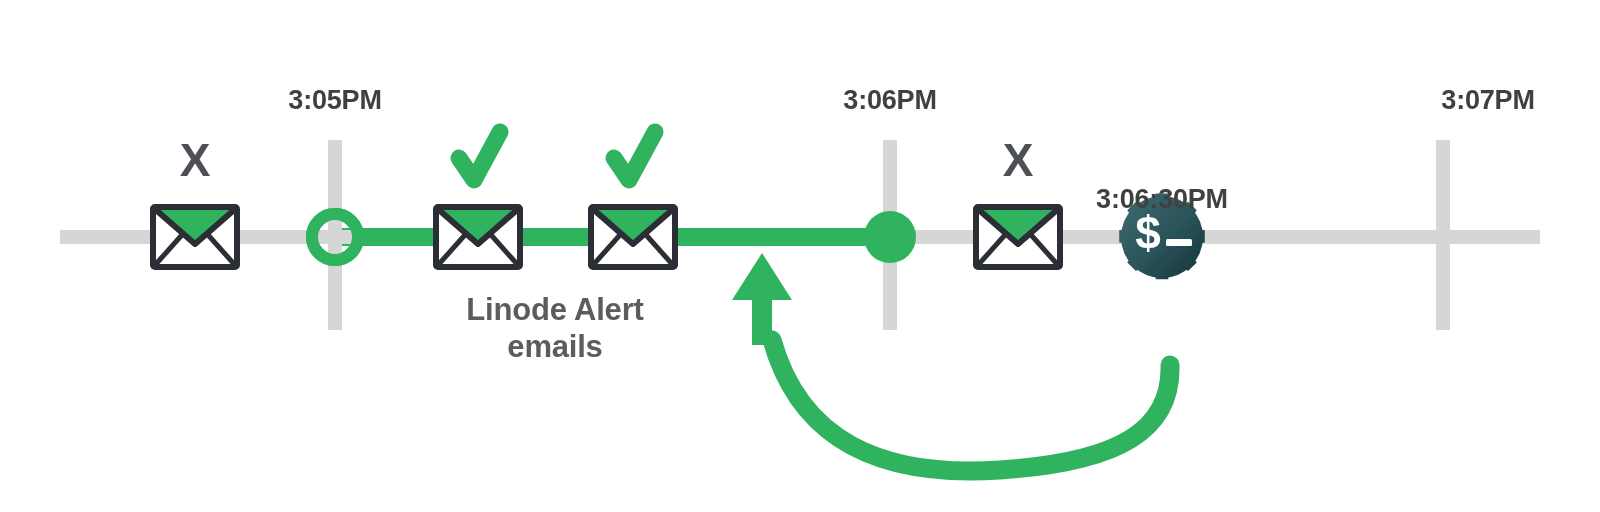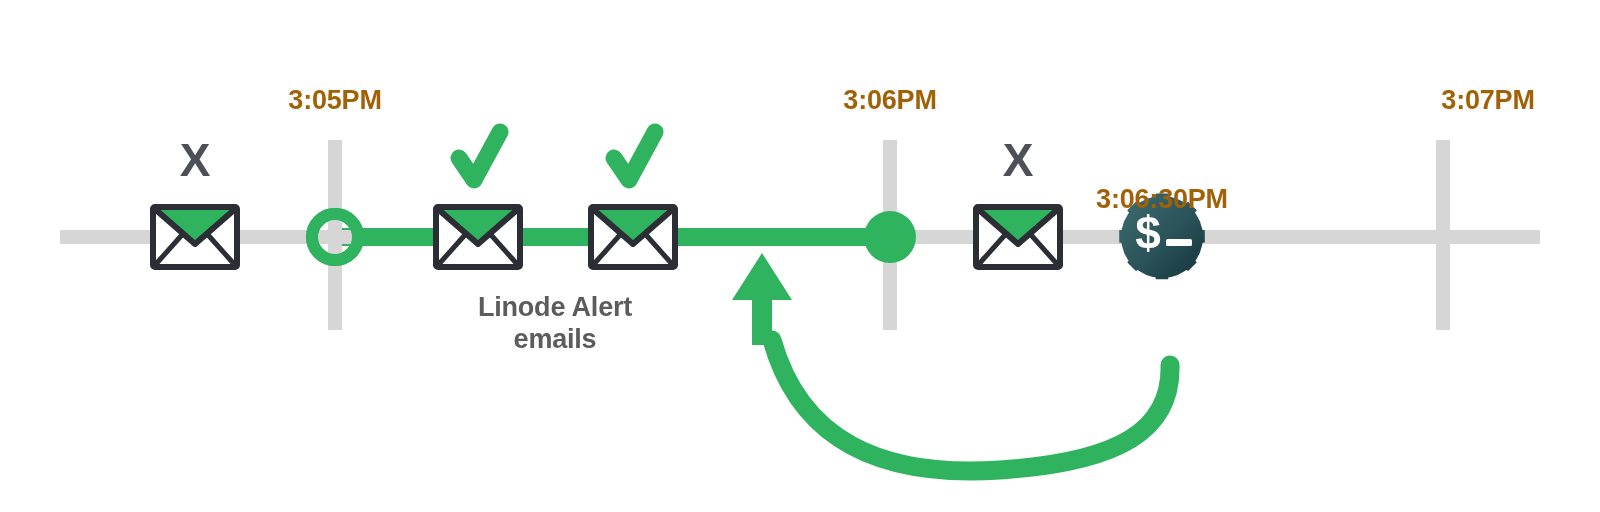--- a/index.html
+++ b/index.html
@@ -22,29 +22,29 @@
     left: 0;
     top: 0;
     width: 1600px;
     height: 512px;
   }
   .time-label {
     position: absolute;
     font-family: "Liberation Sans", sans-serif;
     font-size: 27px;
     font-weight: bold;
-    color: #a16207;
+    color: #404040;
     white-space: nowrap;
     transform: translateX(-50%);
     letter-spacing: -0.2px;
   }
   .event-label {
     position: absolute;
     font-family: "Liberation Sans", sans-serif;
-    font-size: 27px;
+    font-size: 31px;
     font-weight: bold;
     color: #5c5c5c;
     text-align: center;
     line-height: 1.18;
     white-space: pre-line;
     transform: translateX(-50%);
     letter-spacing: -0.2px;
   }
   .mark-glyph {
     position: absolute;

